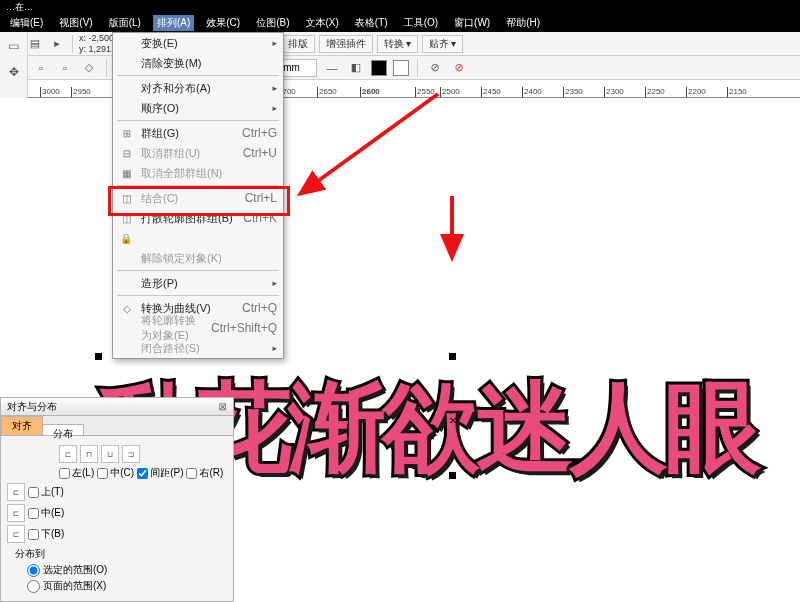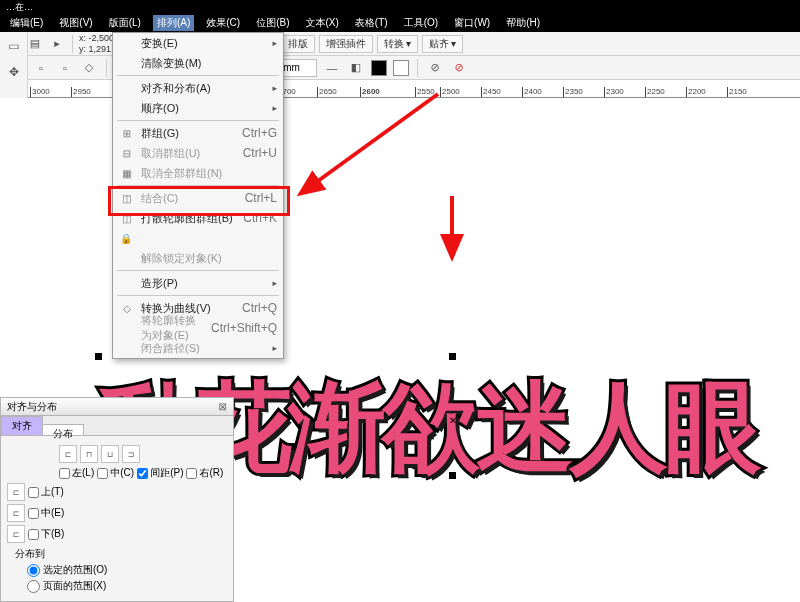--- a/index.html
+++ b/index.html
@@ -32,21 +32,21 @@
 .dropdown .itm .scut { font-size: 12px; color: #777; }
 .dropdown .itm .arrow { font-size: 9px; color: #555; }
 .dropdown .hr { height: 1px; background: #c8c8c8; margin: 2px 4px; }
 .dropdown .icn { width: 16px; text-align: center; font-size: 10px; color: #777; }
 .red-box { position: absolute; border: 3px solid #e11; z-index: 300; pointer-events: none; }
 .red-arrow { position: absolute; z-index: 250; pointer-events: none; }
 .panel { position: absolute; bottom: 0; left: 0; width: 234px; background: #f4f4f4; border: 1px solid #b4b4b4; z-index: 100; font-size: 10px; }
 .panel-hd { height: 18px; background: linear-gradient(#fdfdfd,#e4e4e4); border-bottom: 1px solid #b4b4b4; display: flex; align-items: center; padding: 0 6px; }
 .panel-hd .cls { margin-left: auto; font-size: 10px; color: #666; }
 .panel-tabs { display: flex; height: 20px; border-bottom: 1px solid #b4b4b4; background: #ececec; }
-.panel-tabs .ptab { padding: 2px 10px; font-size: 10px; border: 1px solid #b4b4b4; border-bottom: none; margin-right: -1px; background: #c4b5fd; }
+.panel-tabs .ptab { padding: 2px 10px; font-size: 10px; border: 1px solid #b4b4b4; border-bottom: none; margin-right: -1px; background: #fdba74; }
 .panel-tabs .ptab.active { background: #fff; margin-top: 8px; }
 .panel-body { padding: 6px; background: #f4f4f4; }
 .align-row { display: flex; gap: 3px; margin: 3px 0; align-items: center; }
 .align-ico { width: 18px; height: 18px; border: 1px solid #c0c0c0; background: #fff; display: flex; align-items: center; justify-content: center; font-size: 8px; color: #666; }
 .chk { display: flex; align-items: center; gap: 2px; font-size: 10px; }
 .chk input { width: 11px; height: 11px; }
 .radio-row { display: flex; align-items: center; gap: 3px; font-size: 10px; margin: 2px 0 2px 20px; }
 .dist-lab { font-size: 10px; margin: 4px 0 2px 8px; }
 </style>
 </head>
@@ -113,21 +113,21 @@
   <span class="ico">—</span>
   <span class="ico">◧</span>
   <span class="swatch" style="background:#000"></span>
   <span class="swatch" style="background:#fff"></span>
   <span class="sep"></span>
   <span class="ico">⊘</span>
   <span class="ico" style="color:#d33">⊘</span>
 </div>
 
 <div class="ruler-top" id="ruler">
-    <div class="tick" style="left: 30px;">3000</div>
+    <div class="tick" style="left: 40px;">3000</div>
     <div class="tick" style="left: 71px;">2950</div>
     <div class="tick" style="left: 112px;">2900</div>
     <div class="tick" style="left: 153px;">2850</div>
     <div class="tick" style="left: 194px;">2800</div>
     <div class="tick" style="left: 235px;">2750</div>
     <div class="tick" style="left: 276px;">2700</div>
     <div class="tick" style="left: 317px;">2650</div>
     <div class="tick" style="left: 360px; font-weight: bold;">2600</div>
     <div class="tick" style="left: 415px;">2550</div>
     <div class="tick" style="left: 440px;">2500</div>

